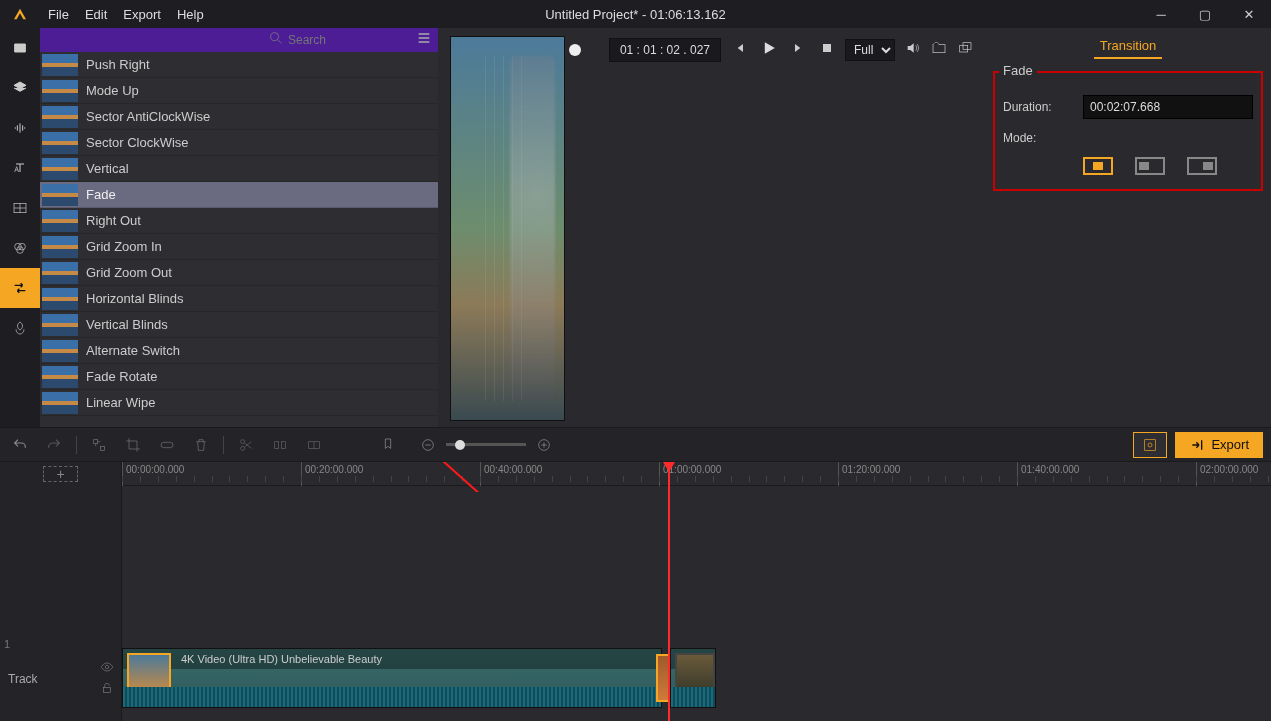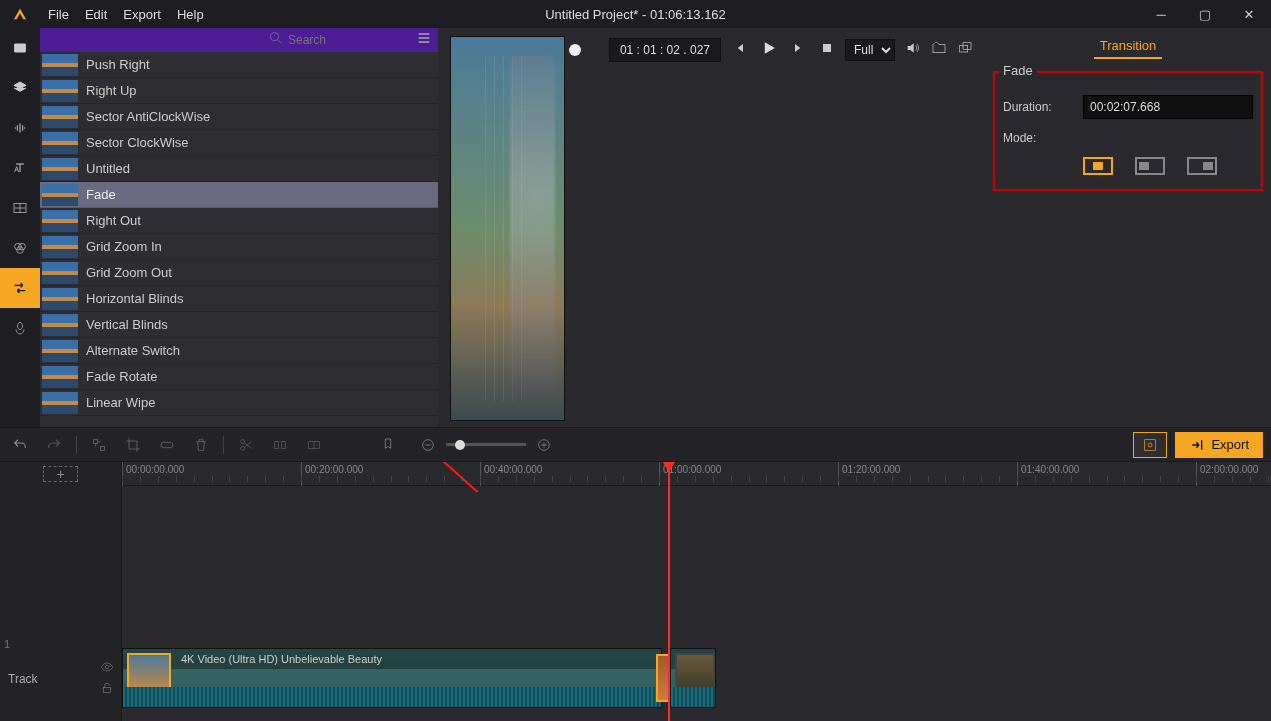--- a/index.html
+++ b/index.html
@@ -192,33 +192,33 @@
             </svg>
         </span>
       </div>
       <div class="tlist" id="tlist">
           <div class="row">
             <div class="thumb"></div>
             <span>Push Right</span>
           </div>
           <div class="row">
             <div class="thumb"></div>
-            <span>Right Up</span>
+            <span>Mode Up</span>
           </div>
           <div class="row">
             <div class="thumb"></div>
             <span>Sector AntiClockWise</span>
           </div>
           <div class="row">
             <div class="thumb"></div>
             <span>Sector ClockWise</span>
           </div>
           <div class="row">
             <div class="thumb"></div>
-            <span>Untitled</span>
+            <span>Vertical</span>
           </div>
           <div class="row sel">
             <div class="thumb"></div>
             <span>Fade</span>
           </div>
           <div class="row">
             <div class="thumb"></div>
             <span>Right Out</span>
           </div>
           <div class="row">

